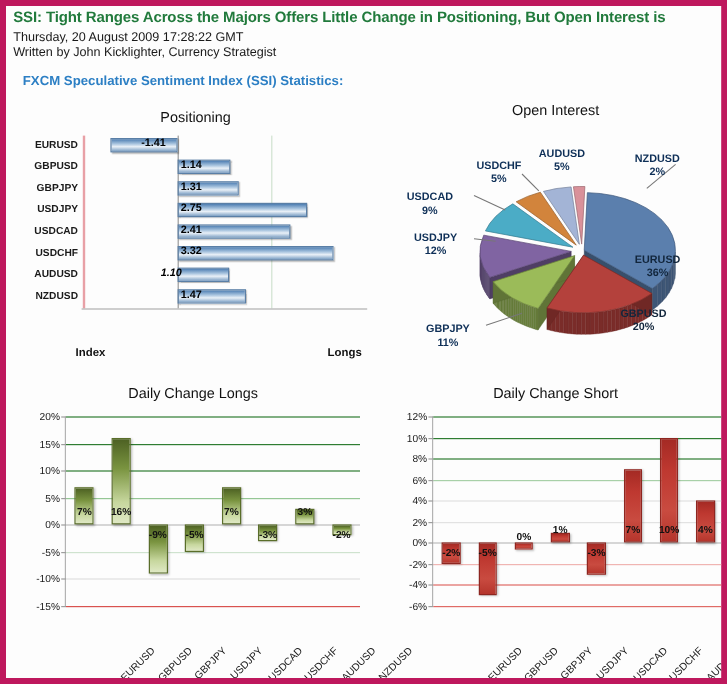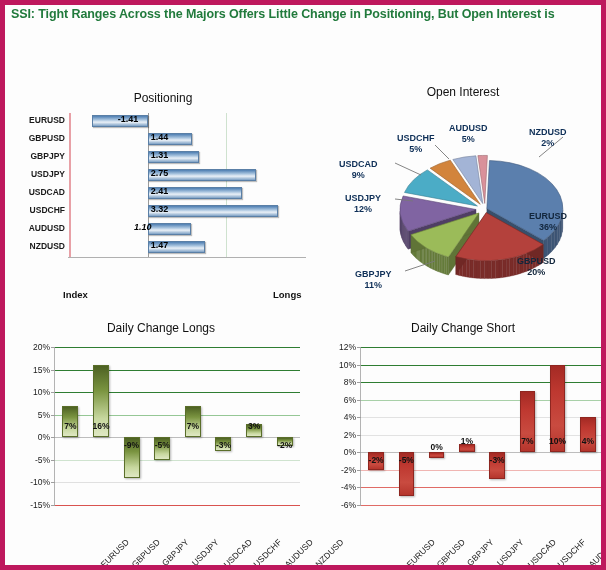--- a/index.html
+++ b/index.html
@@ -169,37 +169,42 @@
     text-align: right;
   }
 </style>
 </head>
 <body>
 
 <div class="page">
 
   <div class="article-title">SSI: Tight Ranges Across the Majors Offers Little Change in Positioning, But Open Interest is</div>
 
-
+  <div class="byline">
+    <div>Thursday, 20 August 2009 17:28:22 GMT</div>
+    <div>Written by John Kicklighter, Currency Strategist</div>
+  </div>
+
+  <div class="ssi-heading">FXCM Speculative Sentiment Index (SSI) Statistics:</div>
 
   <div class="chart" id="pos-chart">
     <div class="chart-title">Positioning</div>
     <div id="pos-plot">
         <div class="pos-left-axis" style="left: 0px;"></div>
         <div class="pos-grid-2" style="left: 157.333px;"></div>
         <div class="pos-zero" style="left: 78.6667px;"></div>
         <div class="pos-row">
           <div class="pos-cat">EURUSD</div>
           <div class="pos-bar" style="left: 23.2067px; width: 55.46px;"></div>
           <div class="pos-val" style="left: 48.6667px;">-1.41</div>
         </div>
         <div class="pos-row">
           <div class="pos-cat">GBPUSD</div>
           <div class="pos-bar" style="left: 78.6667px; width: 44.84px;"></div>
-          <div class="pos-val" style="left: 81.6667px;">1.44</div>
+          <div class="pos-val" style="left: 81.6667px;">1.14</div>
         </div>
         <div class="pos-row">
           <div class="pos-cat">GBPJPY</div>
           <div class="pos-bar" style="left: 78.6667px; width: 51.5267px;"></div>
           <div class="pos-val" style="left: 81.6667px;">1.31</div>
         </div>
         <div class="pos-row">
           <div class="pos-cat">USDJPY</div>
           <div class="pos-bar" style="left: 78.6667px; width: 108.167px;"></div>
           <div class="pos-val" style="left: 81.6667px;">2.75</div>

